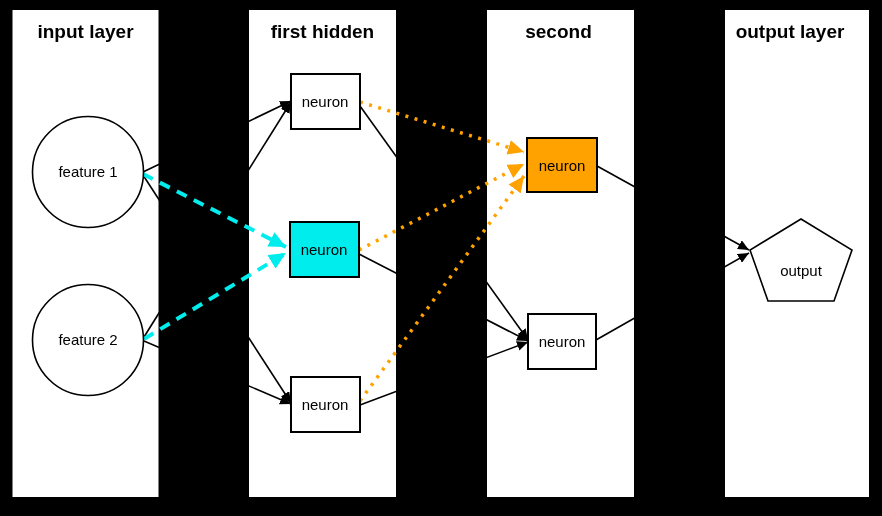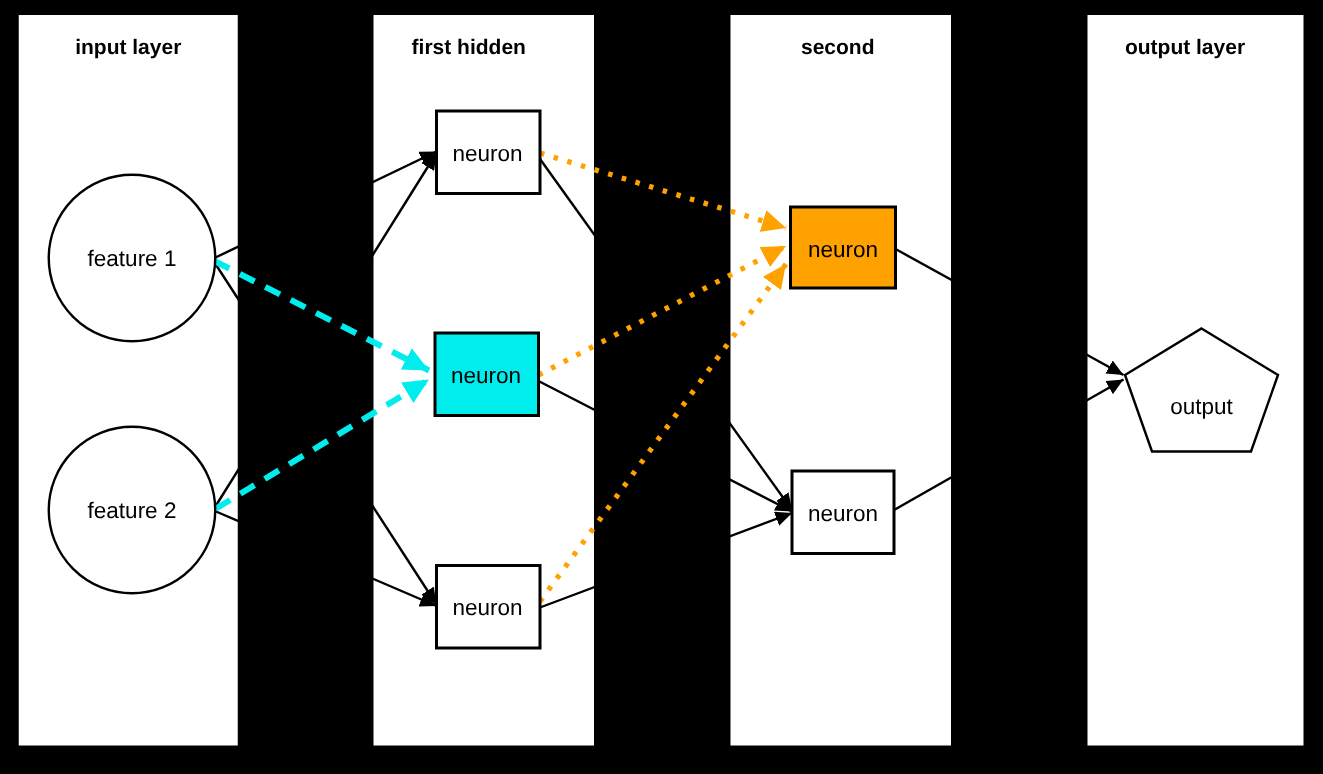--- a/index.html
+++ b/index.html
@@ -18,21 +18,21 @@
   .stage svg {
     position: absolute;
     left: 0;
     top: 0;
   }
   .panel-title {
     position: absolute;
     top: 21px;
     text-align: center;
     font-weight: bold;
-    font-size: 14px;
+    font-size: 19px;
     line-height: 21px;
     color: #000000;
   }
   .panel-title span { display: block; }
   svg text {
     font-family: "Liberation Sans", sans-serif;
     font-size: 15px;
     fill: #000000;
     text-anchor: middle;
   }
@@ -102,21 +102,21 @@
     <text x="325" y="410">neuron</text>
     <text x="562" y="171">neuron</text>
     <text x="562" y="347">neuron</text>
     <text x="801" y="276">output</text>
   </svg>
 
   <div class="panel-title" style="left:12px; width:147px;">
     <span>input layer</span>
     <span></span>
   </div>
-  <div class="panel-title" style="left:239px; width:147px;">
+  <div class="panel-title" style="left:249px; width:147px;">
     <span>first hidden</span>
   </div>
   <div class="panel-title" style="left:487px; width:143px;">
     <span>second</span>
   </div>
   <div class="panel-title" style="left:725px; width:130px;">
     <span>output layer</span>
     <span></span>
   </div>
 

